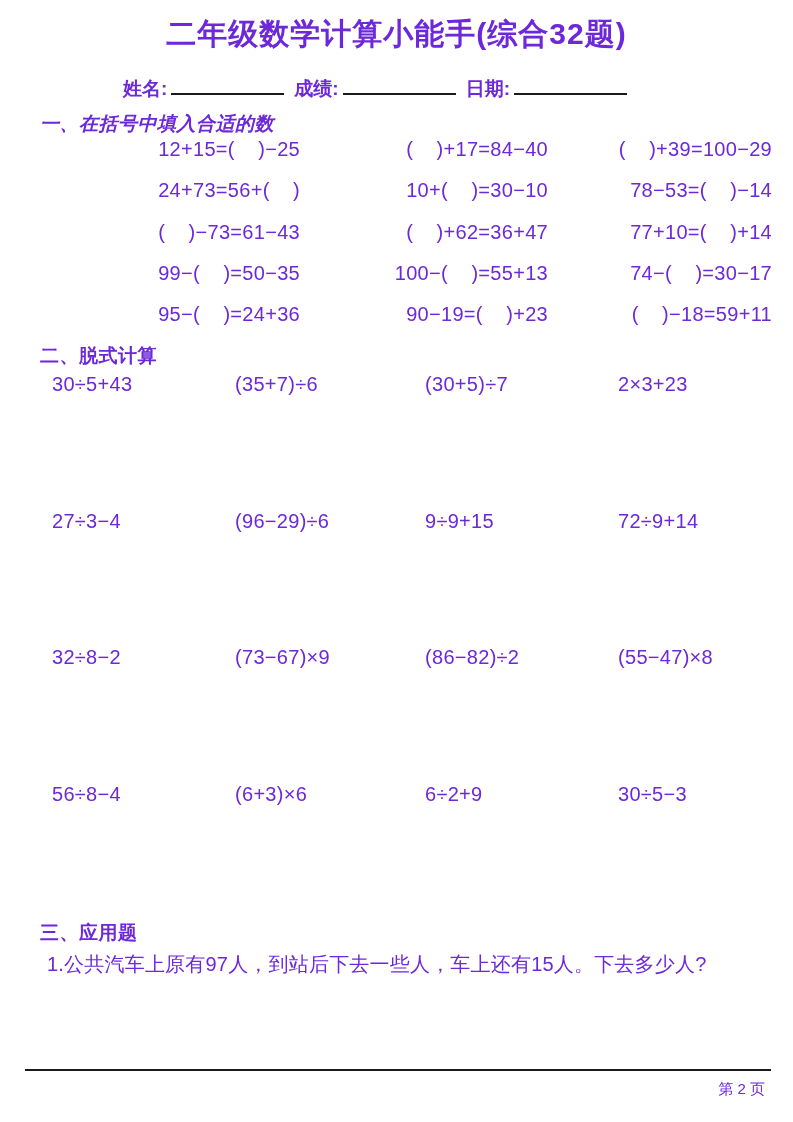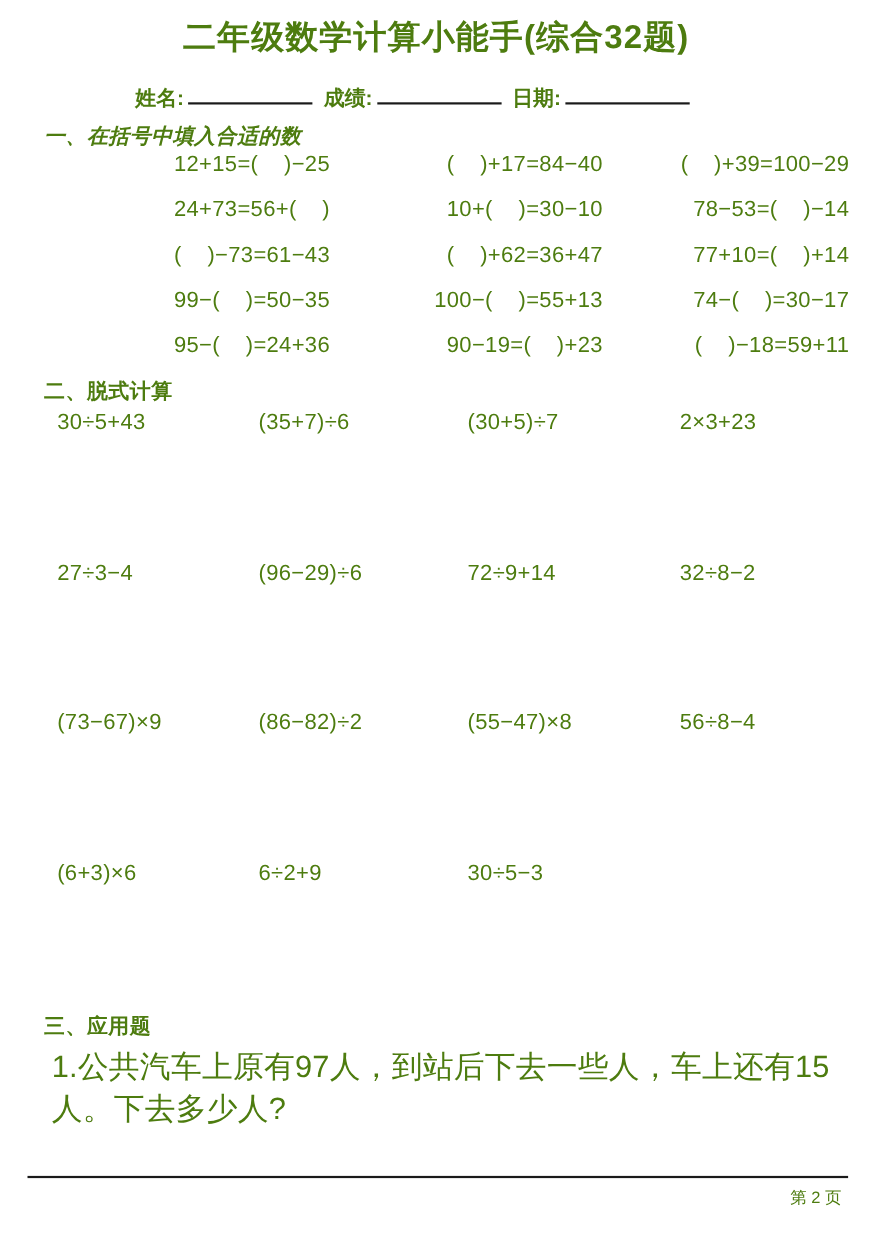--- a/index.html
+++ b/index.html
@@ -5,21 +5,21 @@
   html, body {
     margin: 0;
     padding: 0;
     background: #ffffff;
   }
   .page {
     position: relative;
     width: 793px;
     height: 1122px;
     background: #ffffff;
-    color: #4d7c0f;
+    color: #6d28d9;
     font-family: "Liberation Sans", "DejaVu Sans", sans-serif;
     overflow: hidden;
   }
   .title {
     position: absolute;
     top: 14px;
     left: 0;
     width: 100%;
     text-align: center;
     font-size: 30px;
@@ -76,21 +76,21 @@
   .eq {
     font-size: 20px;
     white-space: pre;
     letter-spacing: 0.3px;
   }
   .problem {
     position: absolute;
     top: 951px;
     left: 47px;
     width: 730px;
-    font-size: 28px;
+    font-size: 20px;
     letter-spacing: 0.2px;
   }
   .footer-rule {
     position: absolute;
     top: 1069px;
     left: 25px;
     right: 22px;
     border-top: 2px solid #1a1a1a;
   }
   .page-label {
@@ -138,20 +138,21 @@
 
   <div class="section-heading s2-heading">二、脱式计算</div>
 
   <div class="s2-grid">
     <div class="eq">30÷5+43</div>
     <div class="eq">(35+7)÷6</div>
     <div class="eq">(30+5)÷7</div>
     <div class="eq">2×3+23</div>
     <div class="eq">27÷3−4</div>
     <div class="eq">(96−29)÷6</div>
+    <div class="eq">9÷9+15</div>
     <div class="eq">72÷9+14</div>
     <div class="eq">32÷8−2</div>
     <div class="eq">(73−67)×9</div>
     <div class="eq">(86−82)÷2</div>
     <div class="eq">(55−47)×8</div>
     <div class="eq">56÷8−4</div>
     <div class="eq">(6+3)×6</div>
     <div class="eq">6÷2+9</div>
     <div class="eq">30÷5−3</div>
   </div>

